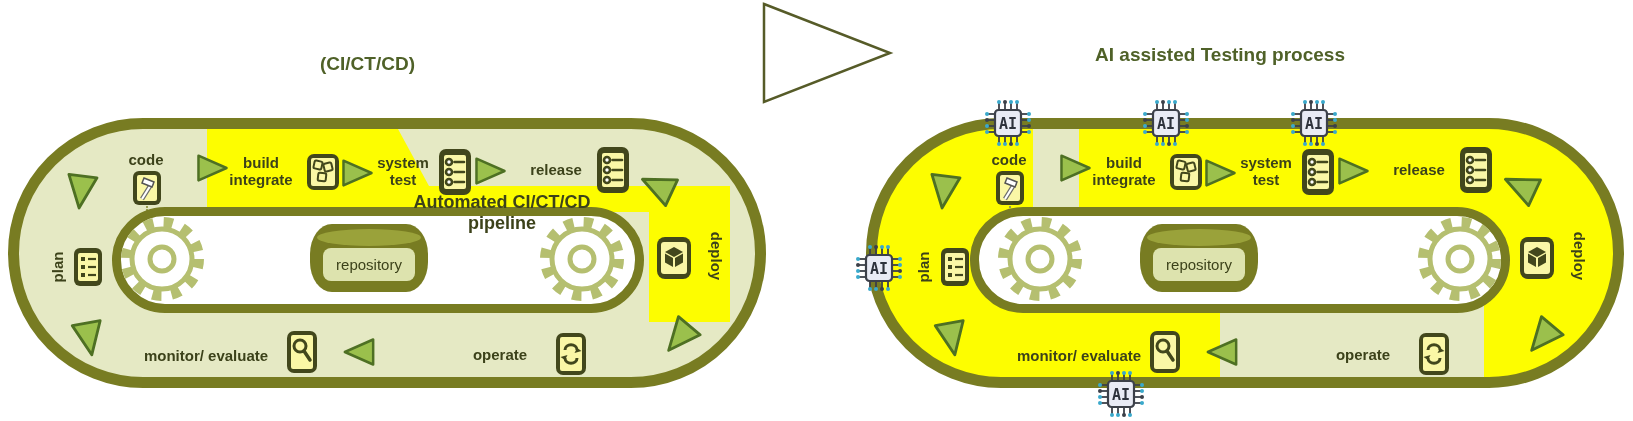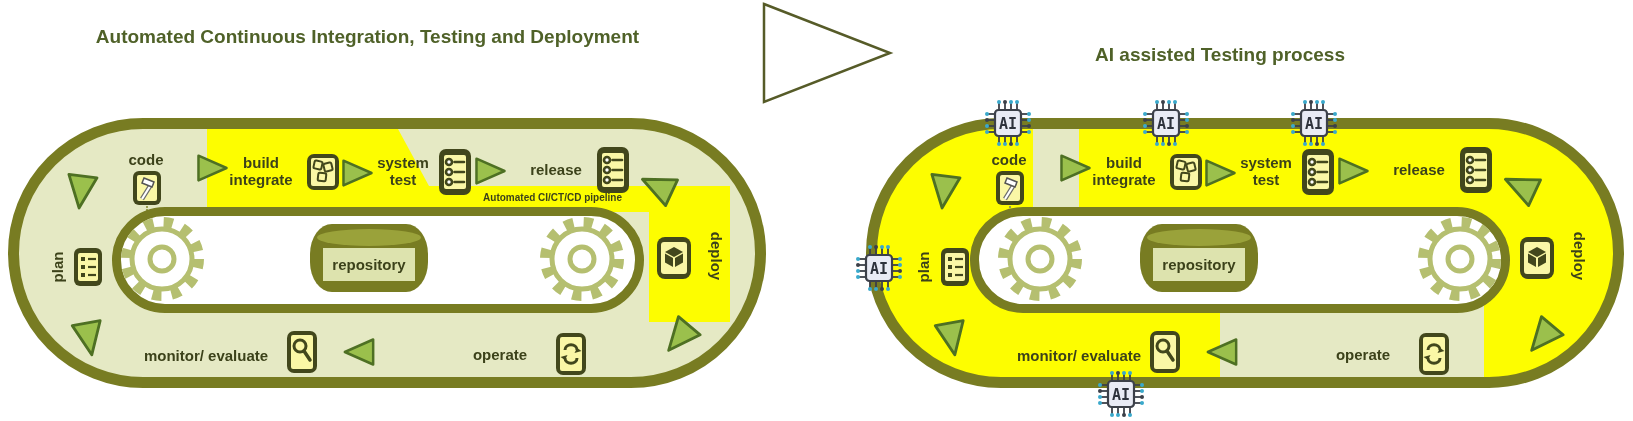--- a/index.html
+++ b/index.html
@@ -17,28 +17,28 @@
   .stadium{position:absolute;box-sizing:border-box;width:758px;height:270px;top:118px;
            border:11px solid var(--olive-border);border-radius:135px;overflow:hidden;}
   .stadium-inner{position:absolute;inset:0;}
   .hl{position:absolute;inset:0;background:var(--highlight-yellow);}
   .patch{position:absolute;background:var(--light-green);}
   .belt{position:absolute;box-sizing:border-box;border:9px solid var(--olive-border);
         border-radius:60px;background:#fff;overflow:hidden;}
   .lbl{position:absolute;font-weight:bold;font-size:15px;line-height:1.12;
        color:var(--label-dark);text-align:center;}
   .vlbl{display:flex;align-items:center;justify-content:center;width:58px;height:18px;}
-  .banner{position:absolute;font-weight:bold;font-size:10px;color:var(--label-dark);text-align:right;}
+  .banner{position:absolute;font-weight:bold;font-size:18px;color:var(--label-dark);text-align:center;}
   .repo{position:absolute;width:118px;height:68px;background:var(--olive-border);
         border-radius:22px/30px;}
   .repo-top{position:absolute;left:7px;right:7px;top:5px;height:17px;border-radius:50%;
             background:var(--repo-top);}
   .repo-panel{position:absolute;left:13px;right:13px;top:24px;bottom:11px;background:var(--repo-panel);
-              border-radius:0;display:flex;align-items:center;justify-content:center;
-              font-weight:bold;font-size:15px;color:var(--label-dark);}
+              border-radius:8px;display:flex;align-items:center;justify-content:center;
+              font-weight:normal;font-size:15px;color:var(--label-dark);}
   .dotline{position:absolute;width:0;border-left:2px dotted #9aa04e;}
   .tri-poly{fill:var(--arrow-green);stroke:var(--arrow-stroke);stroke-width:3;stroke-linejoin:round;}
   .ic-dark{fill:var(--icon-dark);}
   .ic-pale{fill:var(--icon-pale);}
   .ic-stroke{stroke:var(--icon-dark);stroke-width:2.6;fill:#fff;stroke-linecap:round;}
   .ic-stroke line{fill:none;}
   .ic-thin{stroke:var(--icon-dark);stroke-width:2;fill:none;}
   .gear-teeth{stroke:var(--gear-outline);fill:none;}
   .gear-line{stroke:var(--gear-outline);fill:#fff;}
   .big-arrow{fill:none;stroke:#565B28;stroke-width:2.5;}
@@ -47,21 +47,21 @@
   .chip-dot-c{fill:var(--chip-dot);}
   .chip-dot-d{fill:var(--chip-line);}
   .chip-txt{font-family:"DejaVu Sans Mono",monospace;font-weight:bold;font-size:15px;
             fill:#2E323C;text-anchor:middle;}
 </style>
 </head>
 <body>
 
 <div class="canvas">
 
-  <div class="title" style="left:35px;top:26px;width:665px;">Automated Continuous Integration, Testing and Deployment</div>
+  <div class="title" style="left:35px;top:53px;width:665px;">(CI/CT/CD)</div>
 
   <svg class="abs" style="left:756px;top:0px" width="140" height="106" viewBox="0 0 140 106">
     <polygon class="big-arrow" points="8,4 134,53 8,102"></polygon>
   </svg>
 
   <div class="title" style="left:1020px;top:44px;width:400px;">AI assisted Testing process</div>
 
   <div class="stadium" style="left:8px;background:var(--light-green);">
     <div class="stadium-inner">
 

